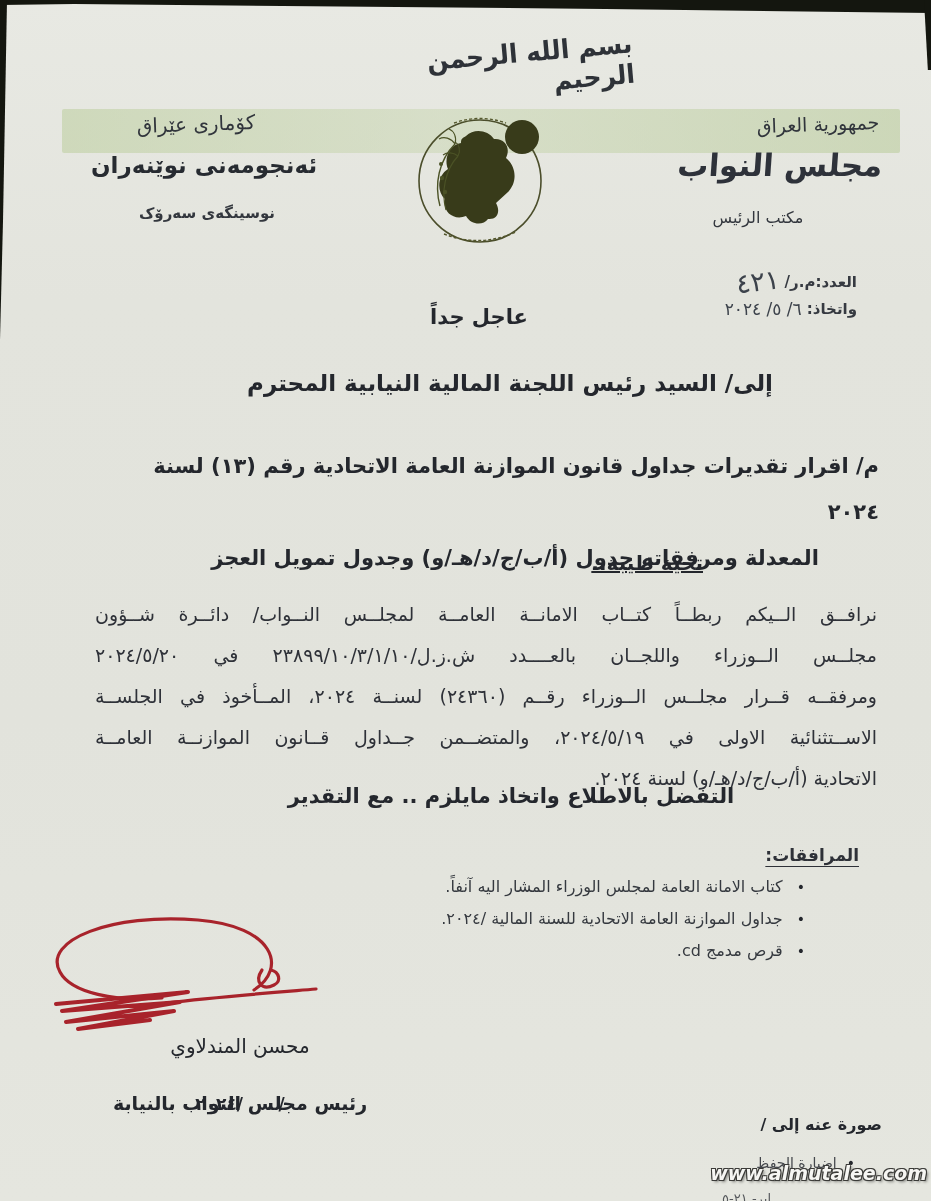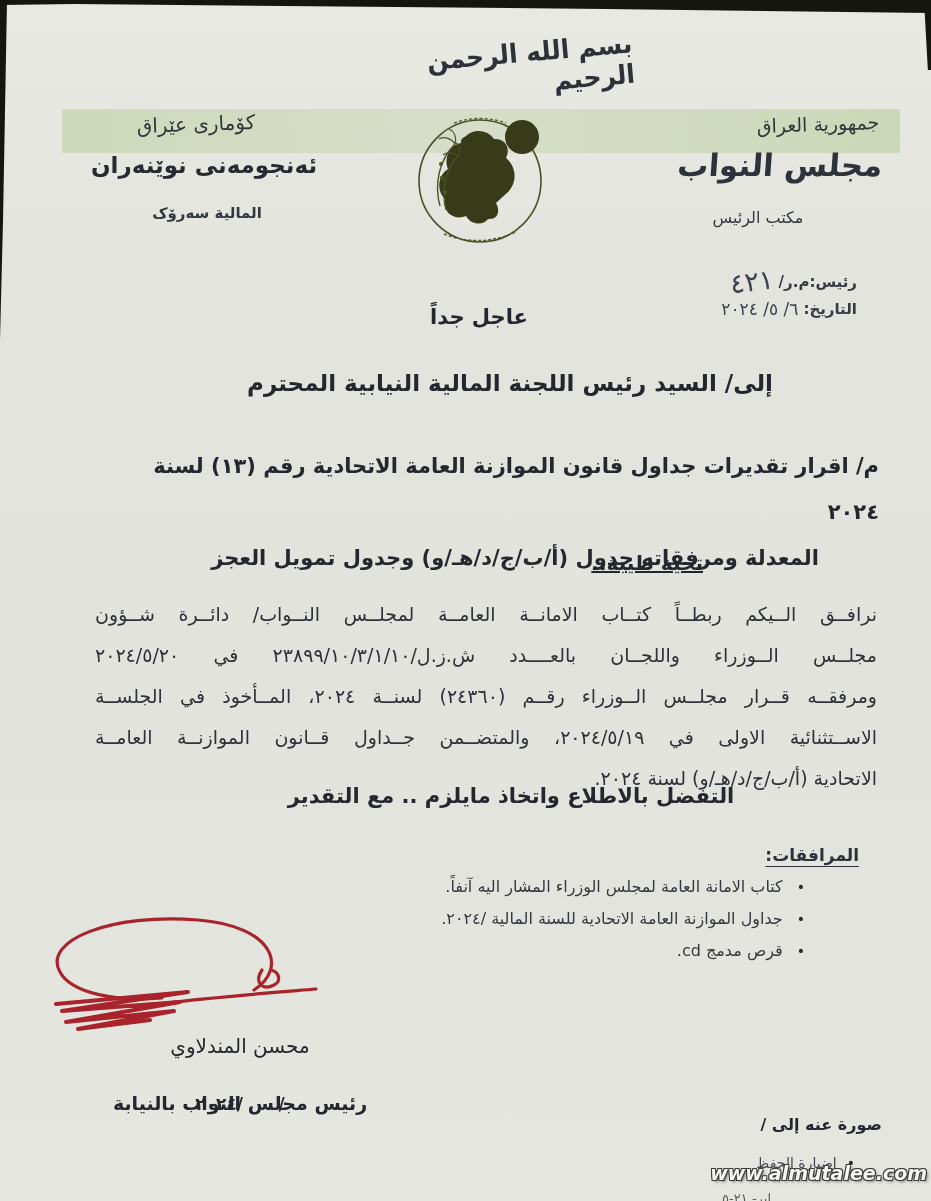--- a/index.html
+++ b/index.html
@@ -96,44 +96,44 @@
   <div class="band"></div>
 
   <div class="abs bismillah">بسم الله الرحمن الرحيم</div>
 
   <div class="abs hdr-ar-country">جمهورية العراق</div>
   <div class="abs hdr-ar-council">مجلس النواب</div>
   <div class="abs hdr-ar-office">مكتب الرئيس</div>
 
   <div class="abs hdr-ku-country">كۆماری عێراق</div>
   <div class="abs hdr-ku-council">ئەنجومەنی نوێنەران</div>
-  <div class="abs hdr-ku-office">المالية سەرۆک</div>
+  <div class="abs hdr-ku-office">نوسینگەی سەرۆک</div>
 
   <svg class="abs" style="left:408px;top:106px" width="146" height="150" viewBox="0 0 146 150">
     <circle cx="72" cy="75" r="61" fill="none" stroke="#4b4e2b" stroke-width="1.6"></circle>
     <path d="M58,30 C66,22 80,24 86,33 C97,32 103,42 98,52 C108,60 110,76 100,86
              L88,97 C93,106 89,114 80,113 C75,120 63,119 58,110
              C46,115 34,106 37,93 C28,85 30,69 40,63 C35,51 43,38 53,37 C53,32 55,32 58,30 Z" fill="#383b1a"></path>
     <circle cx="114" cy="31" r="17" fill="#383b1a"></circle>
     <path d="M32,100 C26,78 31,54 47,38" fill="none" stroke="#4b5226" stroke-width="1.4"></path>
     <path d="M38,104 C33,86 37,64 50,50" fill="none" stroke="#4b5226" stroke-width="1.2"></path>
     <path d="M47,38 C43,32 36,30 31,33 M47,38 C49,31 46,25 41,23 M50,50 C45,46 39,46 35,49 M50,50 C53,44 51,38 47,36" fill="none" stroke="#4b5226" stroke-width="1.1"></path>
     <circle cx="34" cy="72" r="2.2" fill="#4b5226"></circle>
     <circle cx="37" cy="86" r="2.2" fill="#4b5226"></circle>
     <circle cx="33" cy="58" r="2" fill="#4b5226"></circle>
     <path d="M46,17 Q72,8 98,17" fill="none" stroke="#55582e" stroke-width="1.4" stroke-dasharray="3,2.2"></path>
     <path d="M36,128 Q72,142 108,126" fill="none" stroke="#55582e" stroke-width="1.4" stroke-dasharray="3,2"></path>
   </svg>
 
   <div class="abs meta-row" style="top:266px">
-    <span class="meta-label">رئيس:م.ر/</span>
+    <span class="meta-label">العدد:م.ر/</span>
     <span class="hand-big">٤٢١</span>
   </div>
   <div class="abs meta-row" style="top:299px">
-    <span class="meta-label">التاريخ:</span>
+    <span class="meta-label">واتخاذ:</span>
     <span class="hand">٦/ ٥/ ٢٠٢٤</span>
   </div>
 
   <div class="abs urgency">عاجل جداً</div>
 
   <div class="abs recipient">إلى/ السيد رئيس اللجنة المالية النيابية المحترم</div>
 
   <div class="abs subject">
     <div class="l1">م/ اقرار تقديرات جداول قانون الموازنة العامة الاتحادية رقم (١٣) لسنة ٢٠٢٤</div>
     <div class="l2">المعدلة ومرفقاته جدول (أ/ب/ج/د/هـ/و) وجدول تمويل العجز</div>

